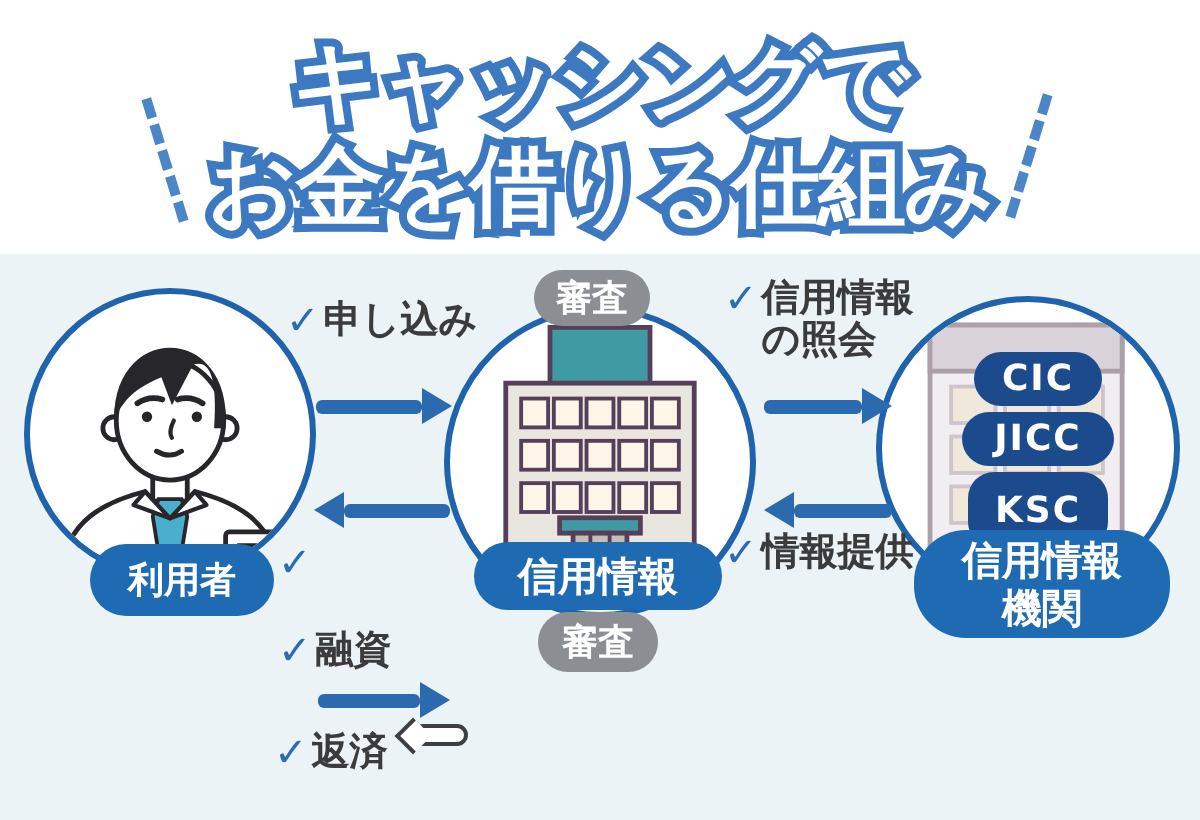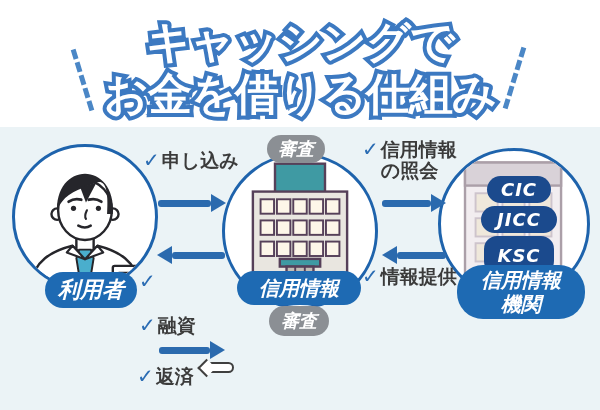--- a/index.html
+++ b/index.html
@@ -20,21 +20,21 @@
   .dash { position:absolute; width:0; height:64px; border-left:5px dashed #4b87c6; }
   .dash-left  { left:80px;  top:48px; transform:rotate(-17deg); }
   .dash-right { left:512px; top:46px; transform:rotate(17deg); }
 
   
   .circle { position:absolute; background:#fff; border:3.5px solid #1e63ac; border-radius:50%; overflow:hidden; }
   .circle svg { display:block; width:100%; height:100%; }
 
   
   .pill { position:absolute; display:flex; align-items:center; justify-content:center;
-          color:#fff; font-weight:bold; text-align:center;font-style:italic; }
+          color:#fff; font-weight:bold; text-align:center; }
   .pill.blue { background:#1e6ab3; }
   .pill.gray { background:#8b8f94; }
   .pill.navy { background:#1b4a8d; letter-spacing:1px; }
   .agency-label { flex-direction:column; line-height:1.2; }
 
   
   .arrow { position:absolute; height:18px; display:flex; align-items:center; }
   .arrow .shaft { flex:1; height:7px; background:#2b6aae; border-radius:3px; }
   .arrow .head { width:0; height:0; border-top:9px solid transparent; border-bottom:9px solid transparent; }
   .arrow.right .head { border-left:15px solid #2b6aae; }
@@ -140,21 +140,21 @@
       </g>
       <rect x="55" y="120" width="40" height="17" fill="#d9d2d8" stroke="#ab9fa8" stroke-width="2.5"></rect>
     </svg>
   </div>
 
   <div class="pill navy" style="left:487px; top:176px; width:64px; height:27px; border-radius:14px; font-size:18px;">CIC</div>
   <div class="pill navy" style="left:481px; top:206px; width:76px; height:27px; border-radius:14px; font-size:18px;">JICC</div>
   <div class="pill navy" style="left:484px; top:236px; width:70px; height:38px; border-radius:13px; font-size:18px;">KSC</div>
 
   <div class="pill gray" style="left:267px; top:135px; width:58px; height:28px; border-radius:14px; font-size:18px;">審査</div>
-  <div class="pill blue" style="left:45px; top:272px; width:92px; height:36px; border-radius:18px; font-size:22px;">利用者</div>
+  <div class="pill blue" style="left:45px; top:272px; width:92px; height:36px; border-radius:18px; font-size:18px;">利用者</div>
   <div class="pill blue" style="left:237px; top:271px; width:124px; height:34px; border-radius:17px; font-size:20px;">信用情報</div>
   <div class="pill gray" style="left:269px; top:306px; width:60px; height:30px; border-radius:15px; font-size:18px;">審査</div>
   <div class="pill blue agency-label" style="left:457px; top:265px; width:128px; height:54px; border-radius:26px; font-size:20px;">
     <span>信用情報</span>
     <span>機関</span>
   </div>
 
   <div class="arrow right" style="left:158px; top:194px; width:68px;">
       <div class="shaft"></div>
       <div class="head"></div>

